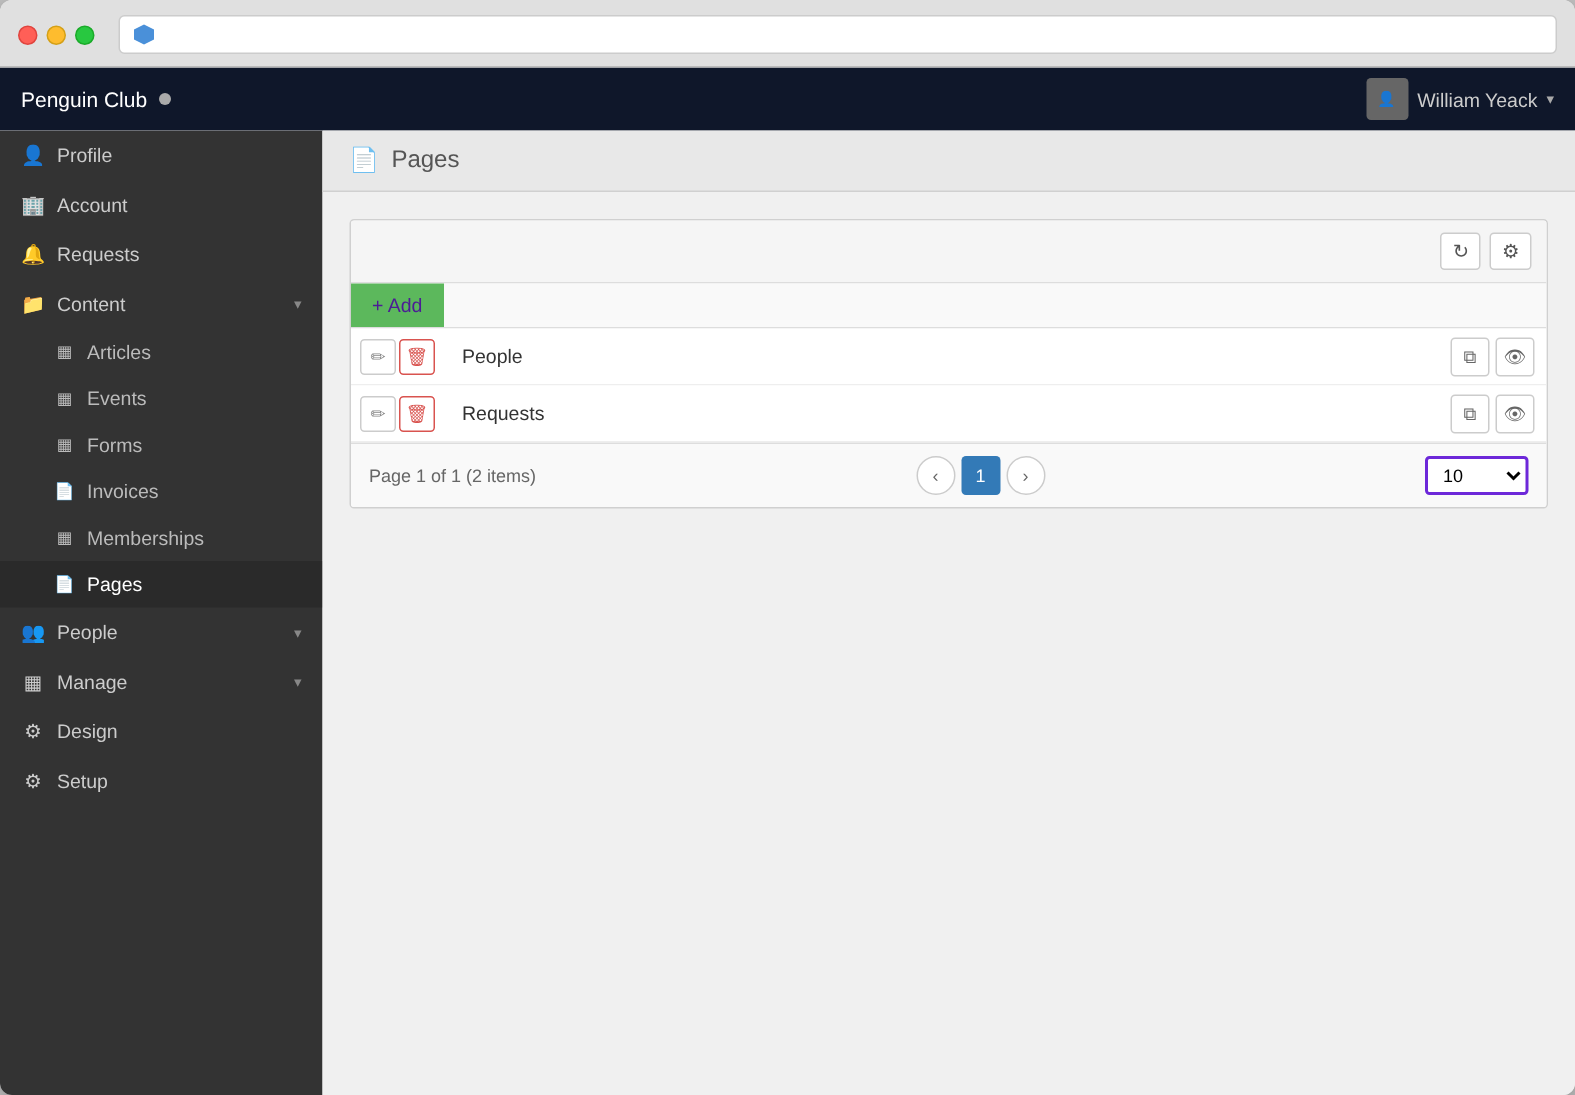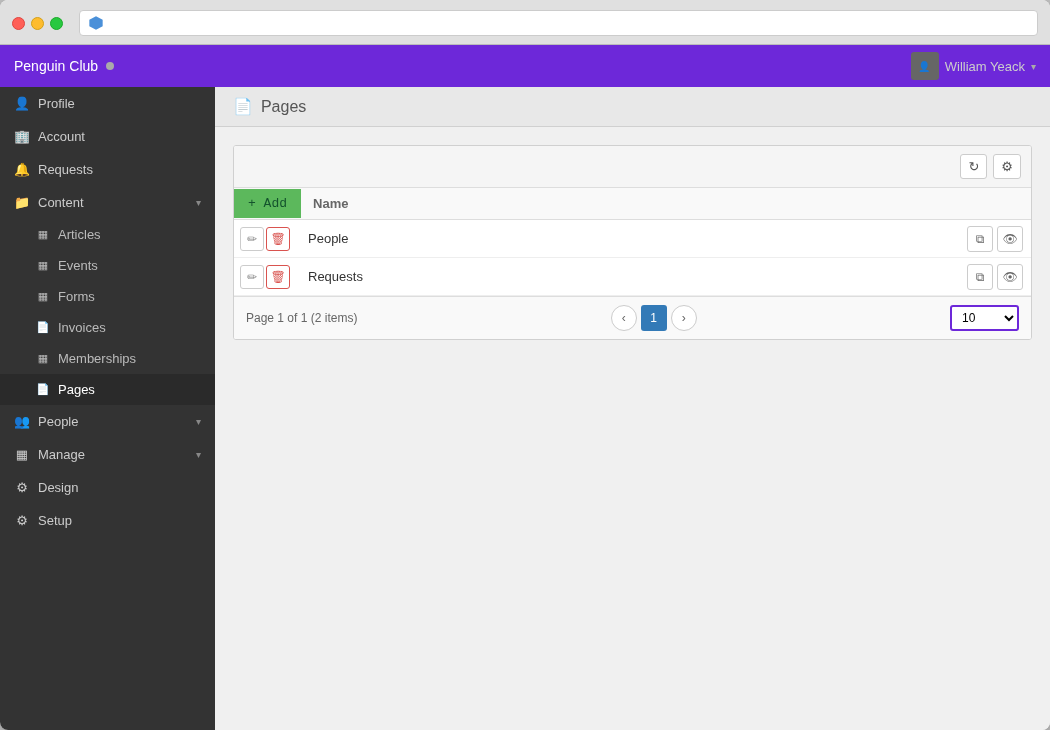--- a/index.html
+++ b/index.html
@@ -57,21 +57,21 @@
 
     .app-container {
       flex: 1;
       display: flex;
       flex-direction: column;
       overflow: hidden;
     }
 
     
     .top-bar {
-      background: #6d28d9;
+      background: #0f172a;
       color: #fff;
       height: 42px;
       display: flex;
       align-items: center;
       justify-content: space-between;
       padding: 0 14px;
       flex-shrink: 0;
     }
 
     .top-bar-left {
@@ -219,30 +219,29 @@
 
     .table-header {
       display: flex;
       align-items: center;
       background: #f9f9f9;
       border-bottom: 1px solid #ddd;
     }
 
     .add-btn {
       background: #5cb85c;
-      color: #14532d;
+      color: #4c1d95;
       border: none;
       padding: 7px 14px;
       cursor: pointer;
       font-size: 13px;
       display: flex;
       align-items: center;
       gap: 4px;
       flex-shrink: 0;
-      font-family: Liberation Mono, monospace;
     }
 
     .col-header-name {
       padding: 8px 12px;
       color: #666;
       font-weight: 600;
       font-size: 13px;
       flex: 1;
     }
 
@@ -481,21 +480,20 @@
         <div class="content-inner">
           <div class="data-table-wrapper">
 
             <div class="table-toolbar">
               <button class="toolbar-btn">↻</button>
               <button class="toolbar-btn">⚙</button>
             </div>
 
             <div class="table-header">
               <button class="add-btn">+ Add</button>
-              <span class="col-header-name">Name</span>
             </div>
 
             <div class="table-row">
               <div class="row-actions">
                 <button class="row-action-btn edit">✏</button>
                 <button class="row-action-btn delete">🗑</button>
               </div>
               <span class="row-name">People</span>
               <div class="row-right-actions">
                 <button class="row-right-btn">⧉</button>

